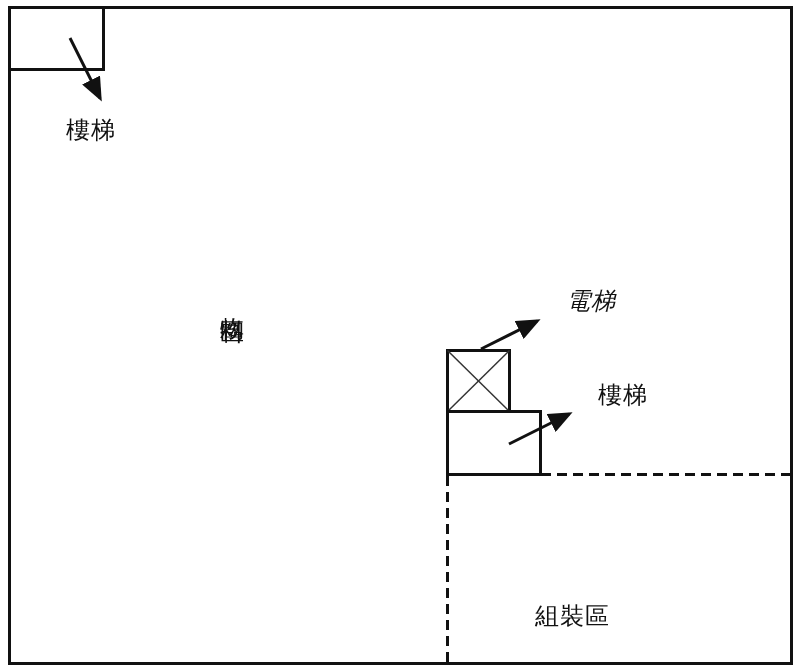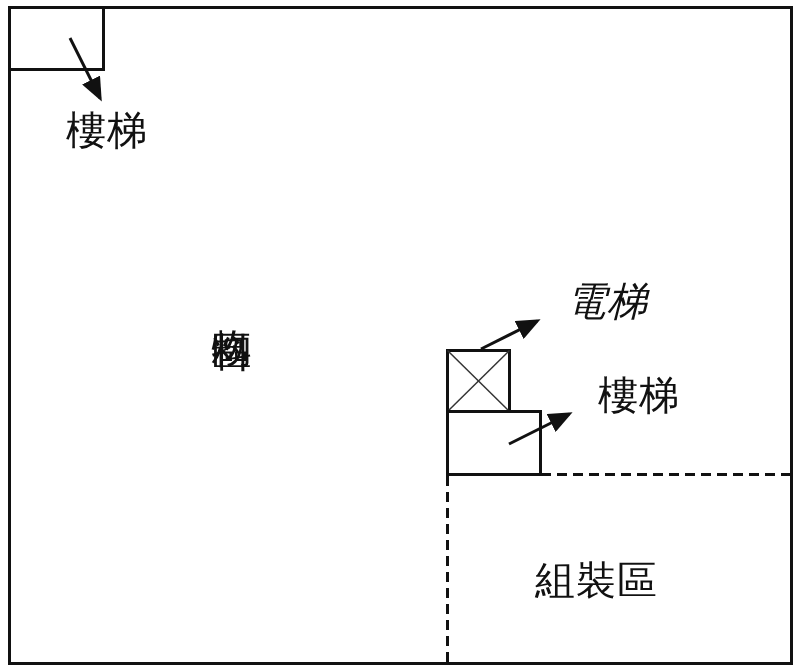--- a/index.html
+++ b/index.html
@@ -1,19 +1,19 @@
 <!DOCTYPE html>
 <html><head>
   <meta charset="utf-8">
   <style>
     html, body { margin: 0; padding: 0; background: #ffffff; }
     body { width: 800px; height: 672px; position: relative; overflow: hidden;
            font-family: "DejaVu Sans", sans-serif; }
     #canvas { position: absolute; left: 0; top: 0; width: 800px; height: 672px; }
-    .label { position: absolute; color: #111111; font-size: 40px; line-height: 40px;
+    .label { position: absolute; color: #111111; font-size: 24px; line-height: 40px;
              white-space: nowrap; letter-spacing: 1px; }
     .vertical { writing-mode: vertical-rl; text-orientation: upright; line-height: 40px; letter-spacing: 2px; }
   </style>
 </head>
 <body>
 
 <svg id="canvas" width="800" height="672" viewBox="0 0 800 672" xmlns="http://www.w3.org/2000/svg">
   <defs>
     <marker id="arrowhead" markerWidth="10" markerHeight="10" refX="8" refY="5" orient="auto" markerUnits="userSpaceOnUse">
       <path d="M0,0 L22,10 L0,20 z" transform="scale(0.5)" fill="#111111"></path>
@@ -41,13 +41,13 @@
 </svg>
 
 <div class="label" style="left:66px; top:110px;">樓梯</div>
 
 <div class="label vertical" style="left:212px; top:298px;">物料區</div>
 
 <div class="label" style="left:566px; top:281px;font-style:italic;">電梯</div>
 
 <div class="label" style="left:598px; top:375px;">樓梯</div>
 
-<div class="label" style="left:535px; top:560px;">組裝區</div>
+<div class="label" style="left:535px; top:596px;">組裝區</div>
 
 </body></html>

